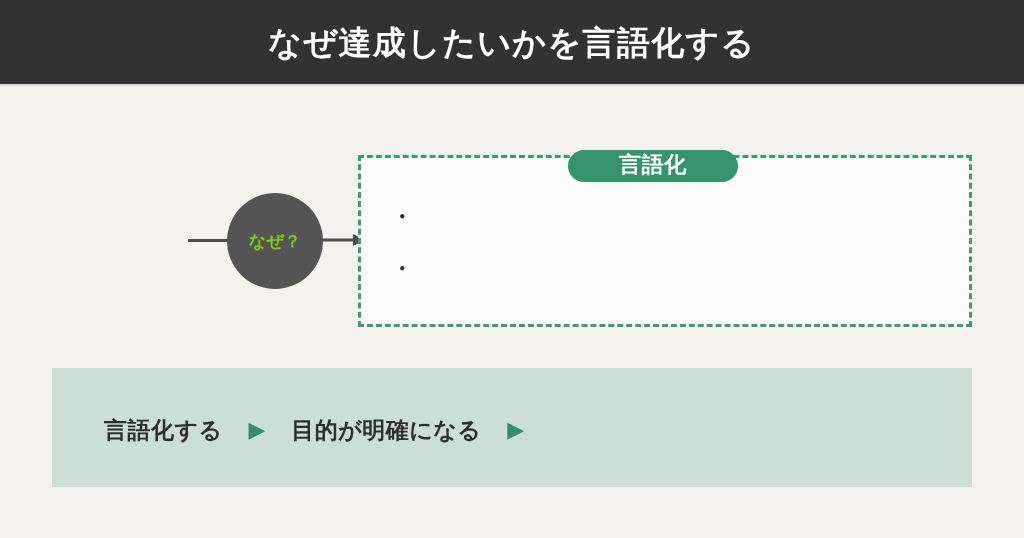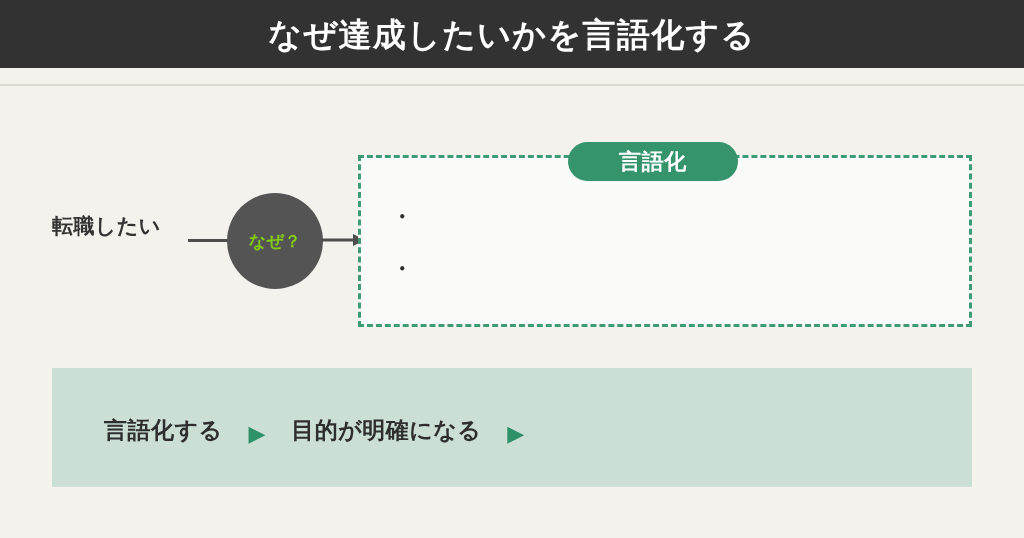--- a/index.html
+++ b/index.html
@@ -13,21 +13,21 @@
     font-family: "Liberation Sans", "DejaVu Sans", sans-serif;
     overflow: hidden;
     position: relative;
   }
 
   
   .header {
     position: absolute;
     left: 0; top: 0;
     width: 1024px;
-    height: 68px;
+    height: 84px;
     background: #323232;
     display: flex;
     align-items: center;
     justify-content: center;
   }
   .header-title {
     color: #ffffff;
     font-size: 33px;
     font-weight: bold;
     letter-spacing: 0.04em;
@@ -134,27 +134,26 @@
     font-size: 22px;
     font-weight: bold;
     color: #2e2e2e;
     margin-right: 2px;
   }
 
   
   .pill-badge {
     position: absolute;
     left: 568px;
-    top: 56px;
+    top: 64px;
     width: 170px;
-    height: 39px;
+    height: 32px;
     border-radius: 22px;
     background: #36946c;
     display: flex;
-    align-items: center;
     justify-content: center;
     z-index: 5;
   }
   .pill-badge-label {
     color: #ffffff;
     font-size: 22px;
     font-weight: bold;
     letter-spacing: 0.03em;
     white-space: nowrap;
   }
@@ -165,21 +164,21 @@
     left: 52px;
     top: 282px;
     width: 920px;
     height: 119px;
     background: #cbdfd4;
     display: flex;
     align-items: center;
   }
   .outcome-inner {
     display: flex;
-    align-items: flex-end;
+    align-items: center;
     margin-left: 52px;
     margin-top: 6px;
   }
   .outcome-step {
     font-size: 23px;
     font-weight: bold;
     color: #2e2e2e;
     letter-spacing: 0.02em;
     white-space: nowrap;
   }
@@ -197,21 +196,20 @@
 </head>
 <body>
 
 <div class="header">
   <div class="header-title">なぜ達成したいかを言語化する</div>
 </div>
 <div class="header-underline"></div>
 
 <div class="stage">
 
-  <div class="trigger-label">転職したい</div>
 
   <div class="connector-line"></div>
 
   <div class="why-circle">
     <span class="why-circle-label">なぜ？</span>
   </div>
 
   <svg class="arrow" viewBox="0 0 44 16">
     <line x1="0" y1="8" x2="34" y2="8" stroke="#4e4e4e" stroke-width="3"></line>
     <polygon points="32,2 44,8 32,14" fill="#4e4e4e"></polygon>

